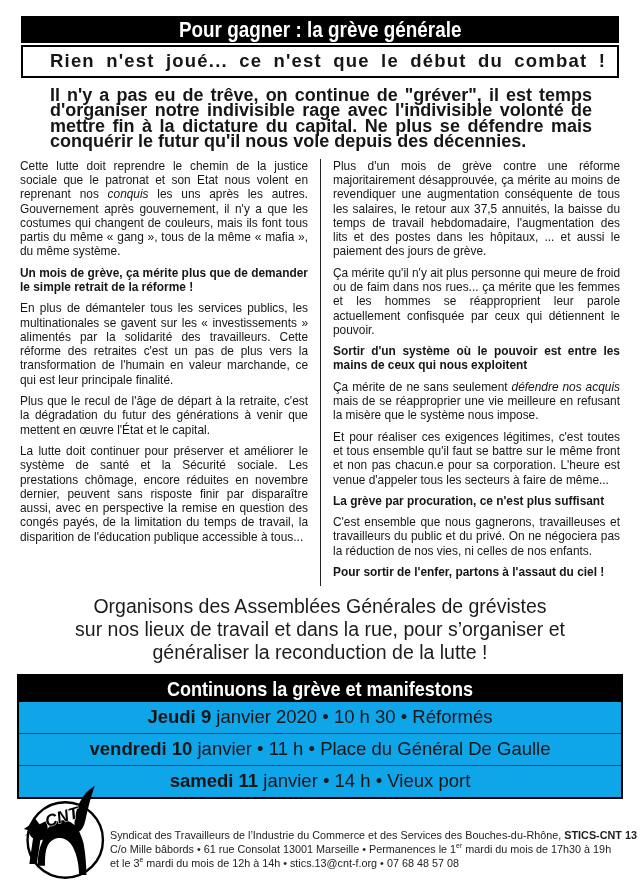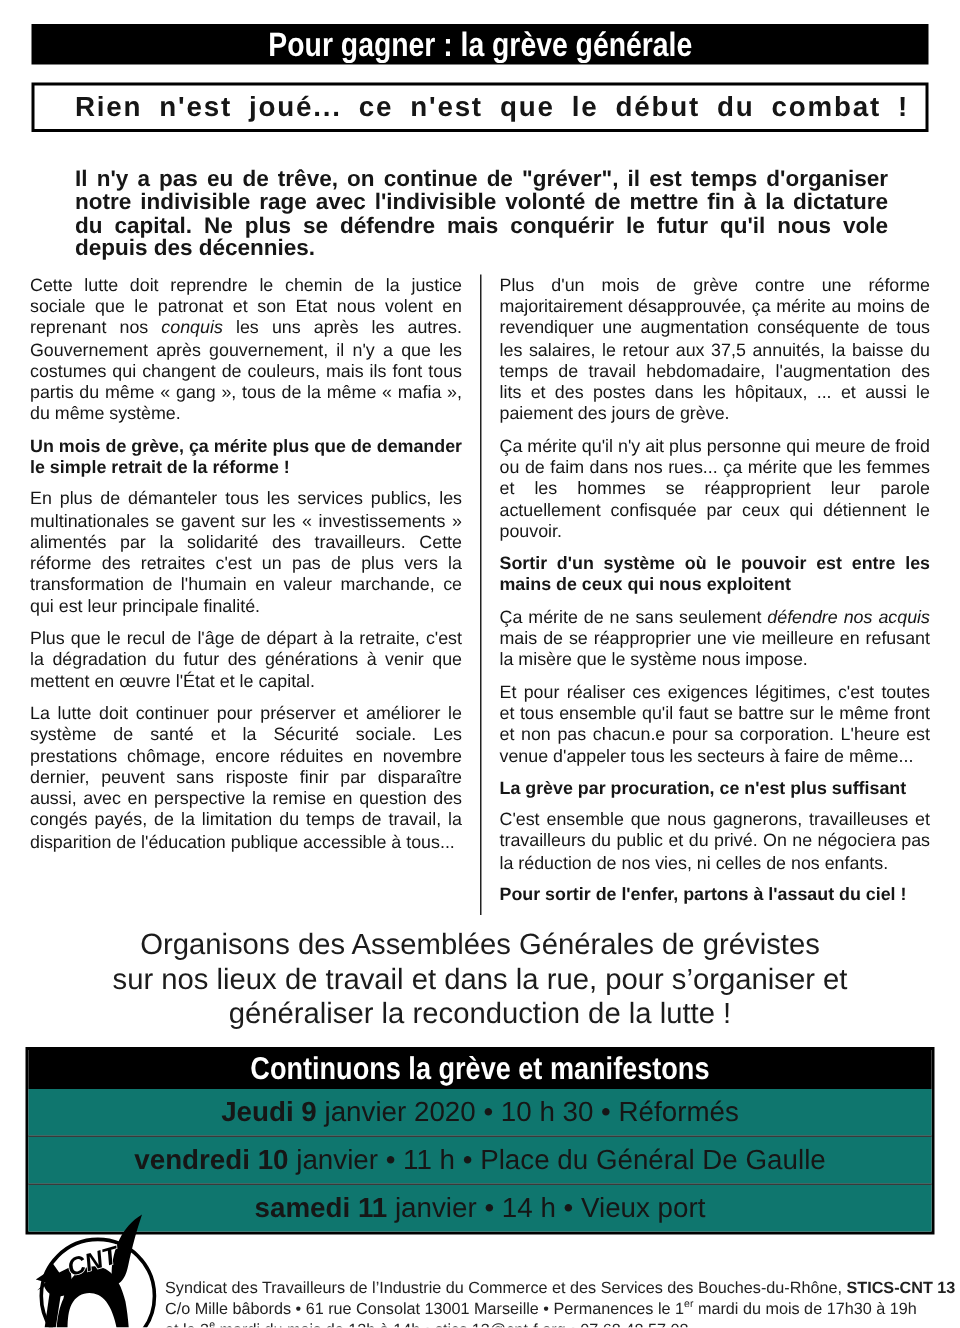--- a/index.html
+++ b/index.html
@@ -3,35 +3,35 @@
 <meta charset="utf-8">
 <style>
   html,body{margin:0;padding:0;background:#ffffff;}
   .page{
     width:640px;height:885px;background:#ffffff;color:#161616;
     font-family:"Liberation Sans",sans-serif;position:relative;overflow:hidden;
     box-sizing:border-box;
   }
   
   .main-banner{
-    margin:16px 21px 12px 21px;background:#000;color:#fff;height:27px;
+    margin:16px 21px 2px 21px;background:#000;color:#fff;height:27px;
     display:flex;align-items:center;justify-content:center;
   }
   .main-banner .cond{
     font-weight:bold;font-size:22.5px;white-space:nowrap;
     transform:scaleX(0.84);transform-origin:center;letter-spacing:0;
   }
   .subtitle-box{
     margin:0 21px;border:2px solid #000;background:#fff;
     text-align:center;font-weight:bold;font-size:18.5px;
     padding:3px 0 4px 16px;letter-spacing:1.2px;word-spacing:5px;white-space:nowrap;
   }
   
   .intro{
-    margin:24px 48px 9px 50px;font-weight:bold;font-size:15px;
+    margin:10px 48px 9px 50px;font-weight:bold;font-size:18px;
     line-height:15.4px;text-align:justify;
   }
   
   .columns{display:flex;margin:4px 20px 0 20px;}
   .col{
     width:50%;box-sizing:border-box;font-size:11.9px;line-height:14.3px;
     text-align:justify;hyphens:auto;-webkit-hyphens:auto;
   }
   .col-left{padding-right:12px;}
   .col-right{border-left:1px solid #222;padding-left:12px;}
@@ -46,21 +46,21 @@
   .events{margin:0 17px;border:2px solid #000;}
   .events-banner{
     background:#000;color:#fff;height:26px;
     display:flex;align-items:center;justify-content:center;
   }
   .events-banner .cond{
     font-weight:bold;font-size:21px;white-space:nowrap;
     transform:scaleX(0.86);transform-origin:center;
   }
   .event-row{
-    text-align:center;font-size:18.5px;padding:4px 0 5px 0;background:#0f766e;
+    text-align:center;font-size:18.5px;padding:4px 0 5px 0;background:#0ea5e9;
   }
   .event-row + .event-row{border-top:1px solid #3a3a3a;}
   .event-row b{font-weight:bold;}
   
   .footer{position:relative;margin:0 18px;min-height:96px;}
   .cat-logo{position:absolute;left:4px;top:-18px;width:92px;height:106px;}
   .footer-text{
     padding:30px 6px 0 92px;font-size:10.8px;line-height:13.6px;color:#222;
   }
   .footer-text .l1{white-space:nowrap;}

